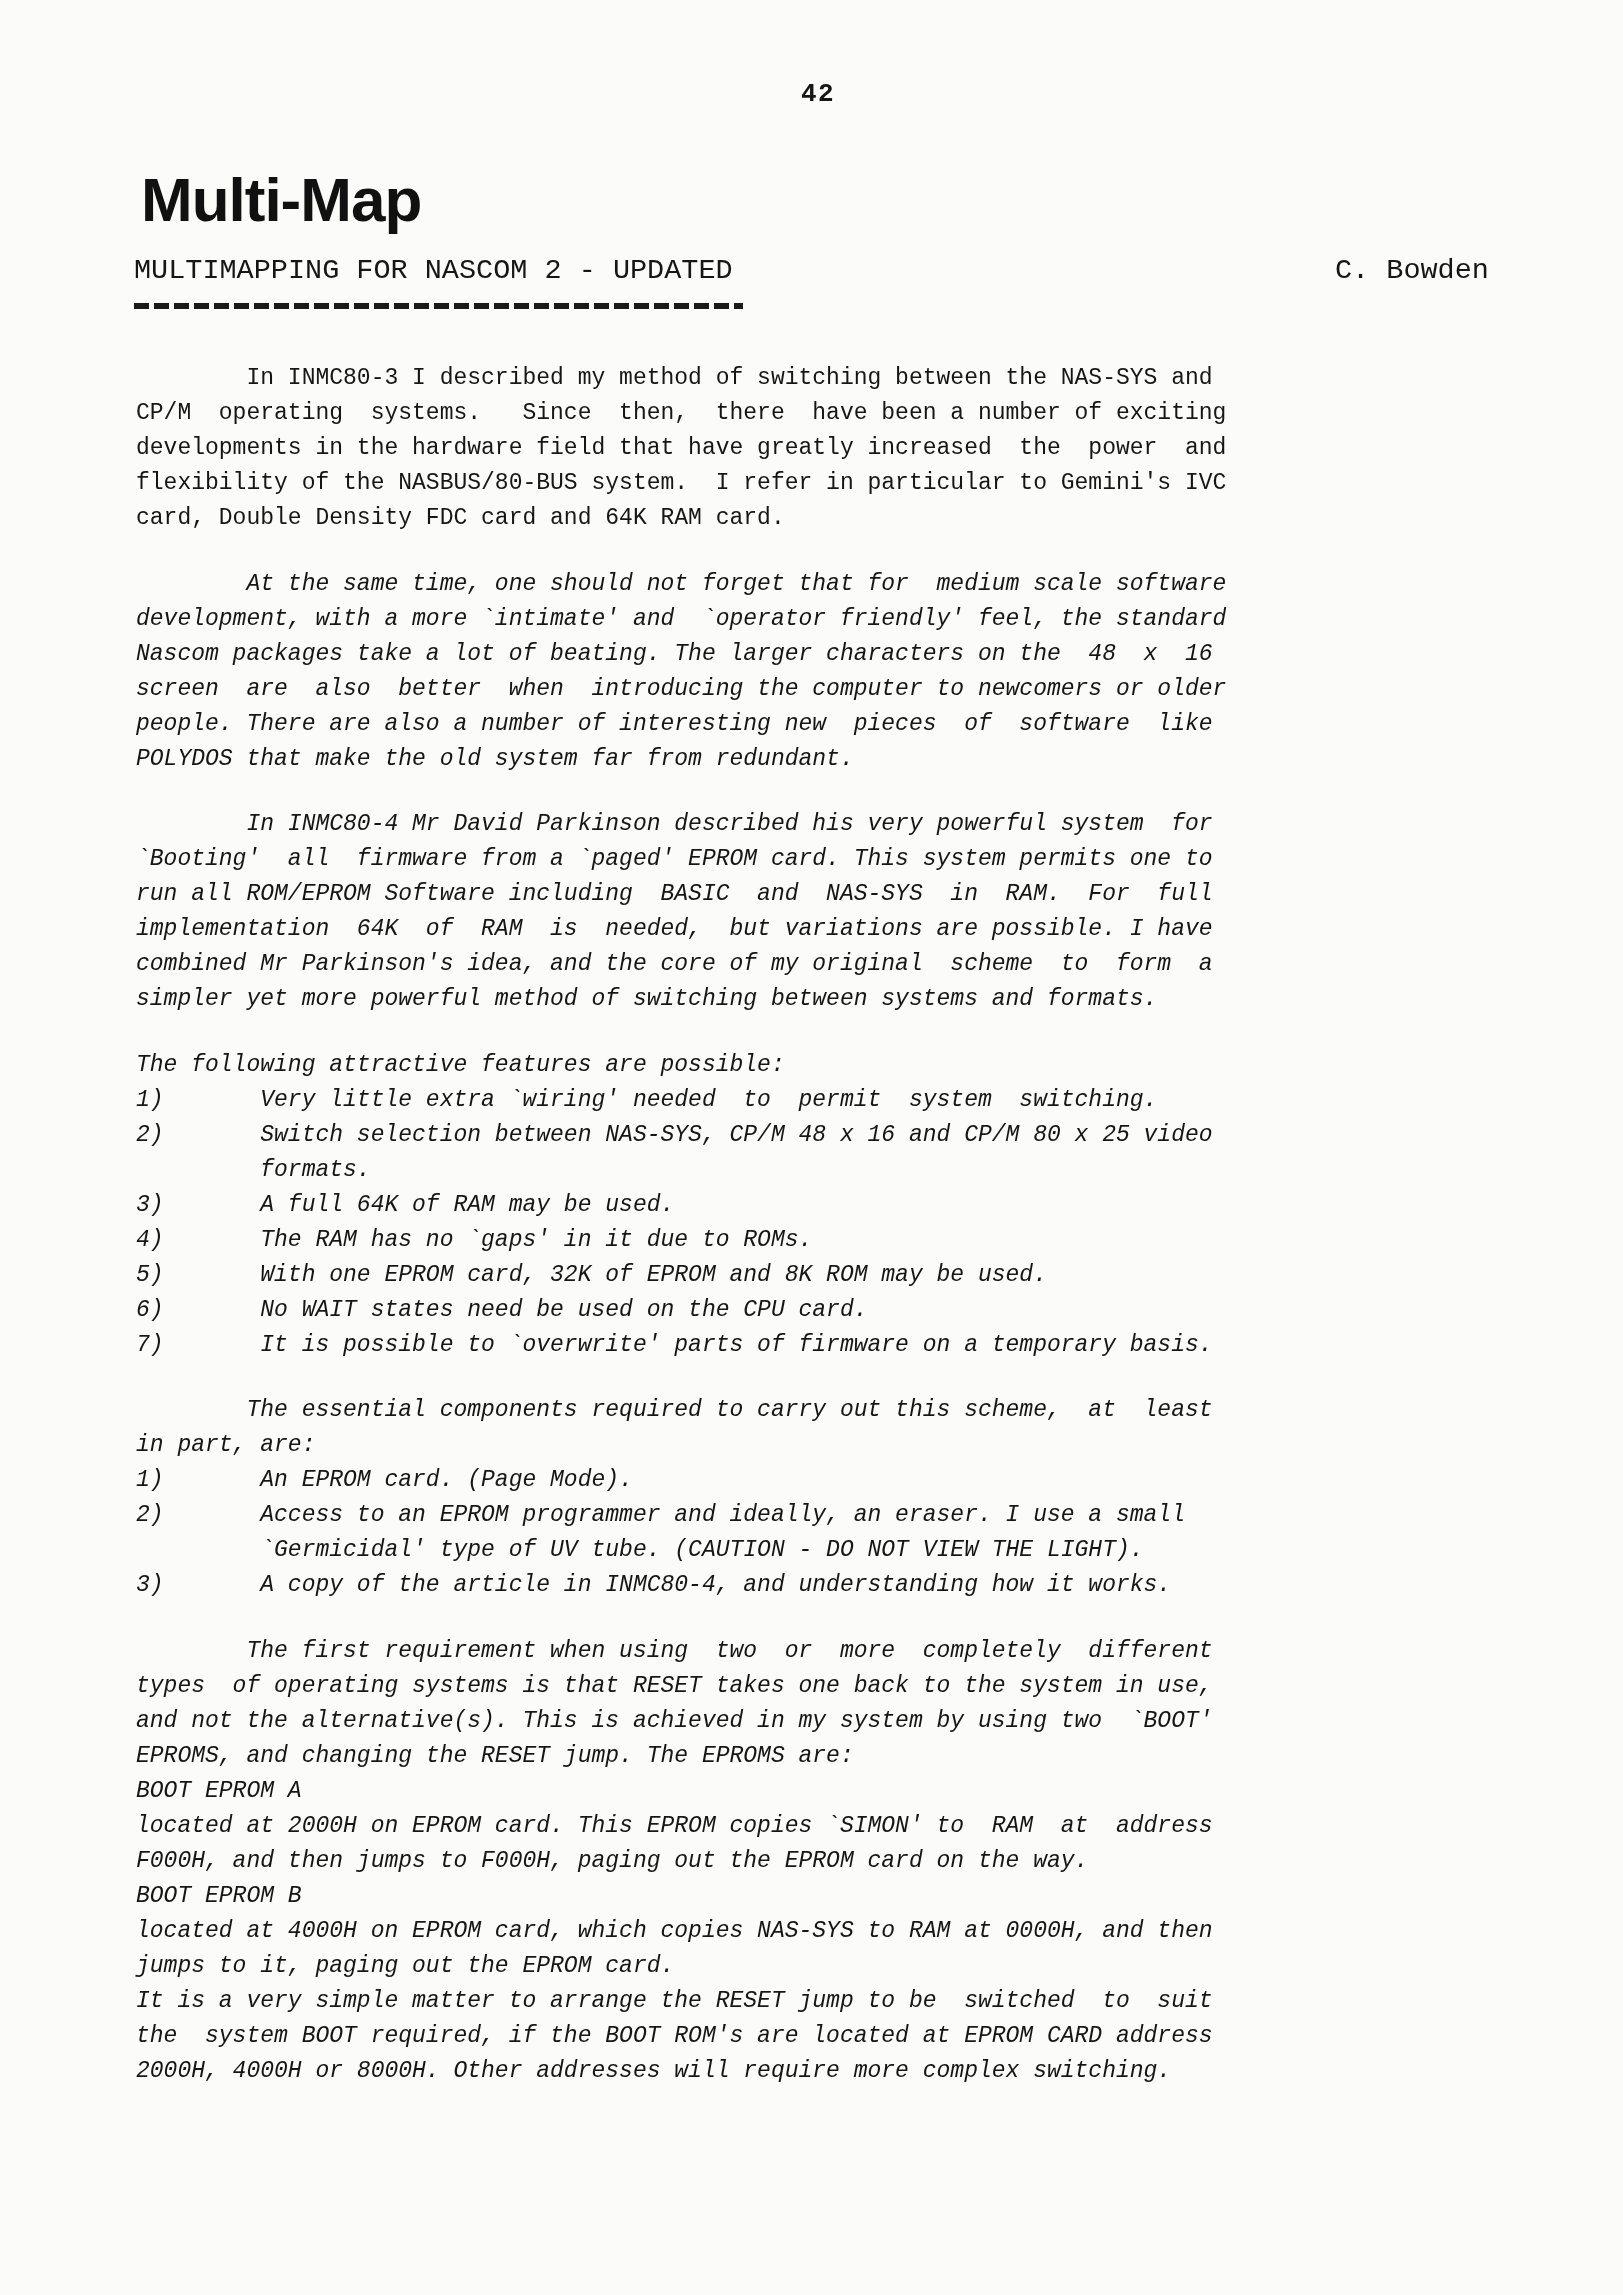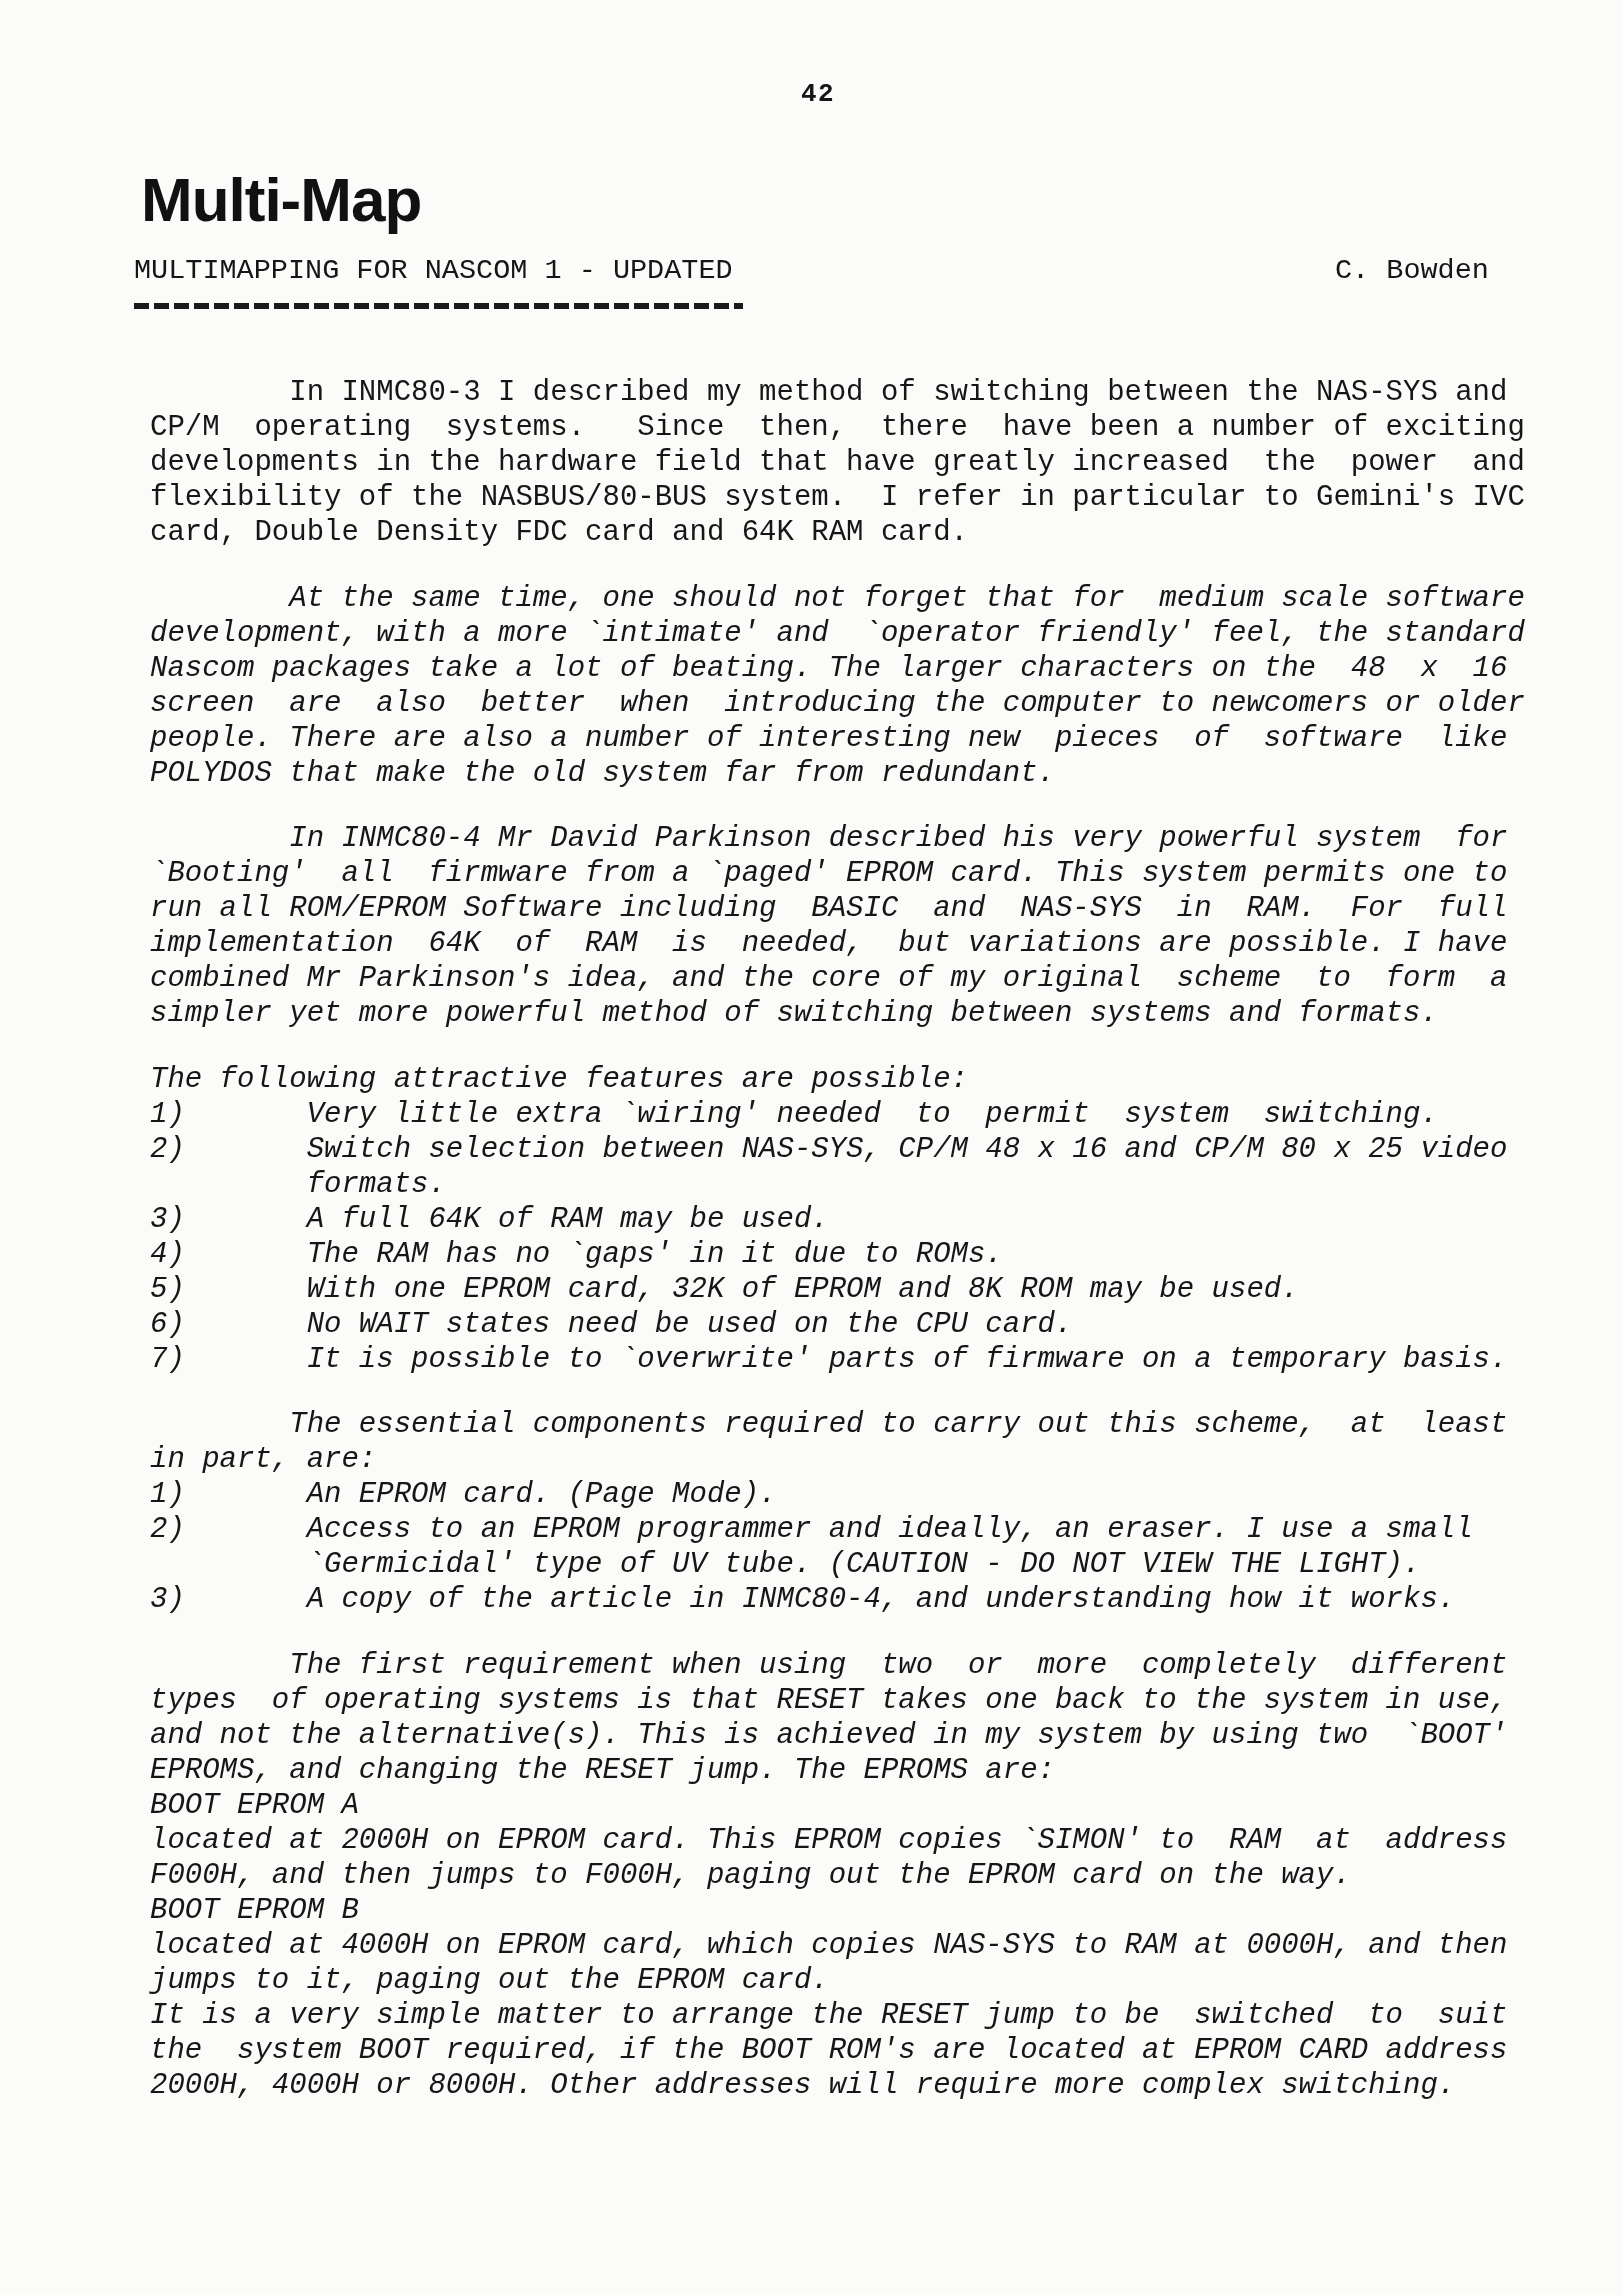--- a/index.html
+++ b/index.html
@@ -71,43 +71,43 @@
       #1a1a1a 0px, #1a1a1a 14.6px,
       transparent 14.6px, transparent 20px);
   }
   .article-body {
     position: absolute;
     left: 132px;
     top: 357px;
     width: 1360px;
   }
   .article-body pre {
-    margin: 18px;
+    margin: 4px;
     font-family: "Liberation Mono", "DejaVu Sans Mono", monospace;
-    font-size: 29px;
+    font-size: 23px;
     line-height: 35px;
     white-space: pre;
     color: #161616;
   }
   .article-body pre + pre {
     margin-top: 30.5px;
     font-style: italic;
   }
 </style>
 </head>
 <body>
 
 <div class="page">
 
   <div class="page-number">42</div>
 
   <div class="article-title">Multi-Map</div>
 
   <div class="heading-row">
-    <div class="article-heading">MULTIMAPPING FOR NASCOM 1 - UPDATED</div>
+    <div class="article-heading">MULTIMAPPING FOR NASCOM 2 - UPDATED</div>
     <div class="author-name">C. Bowden</div>
   </div>
 
   <div class="heading-underline"></div>
 
   <div class="article-body">
     <pre>        In INMC80-3 I described my method of switching between the NAS-SYS and
 CP/M  operating  systems.   Since  then,  there  have been a number of exciting
 developments in the hardware field that have greatly increased  the  power  and
 flexibility of the NASBUS/80-BUS system.  I refer in particular to Gemini's IVC

